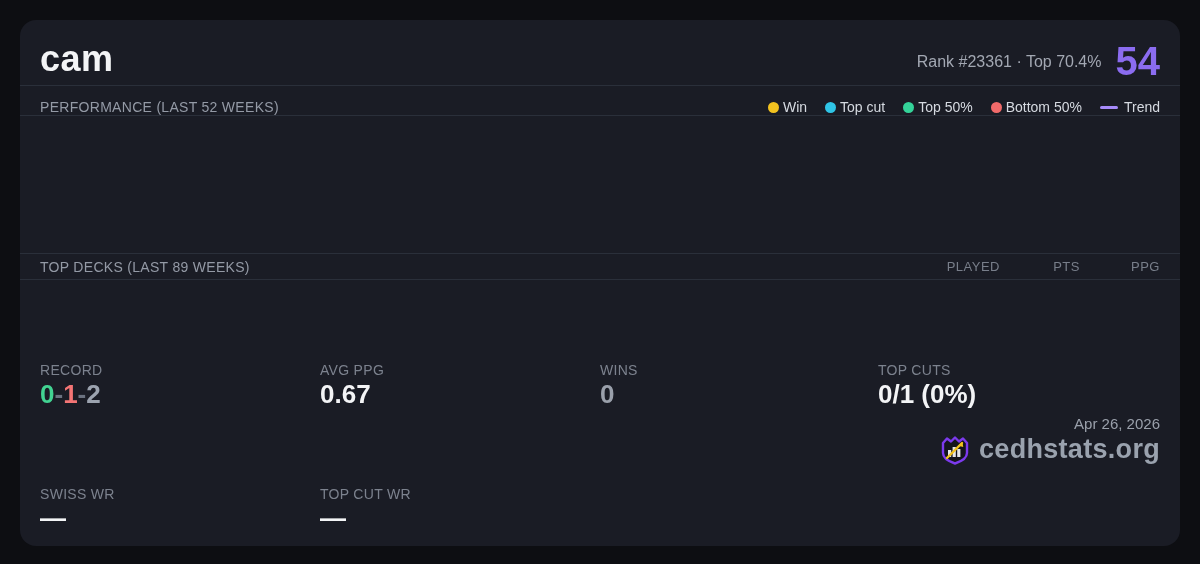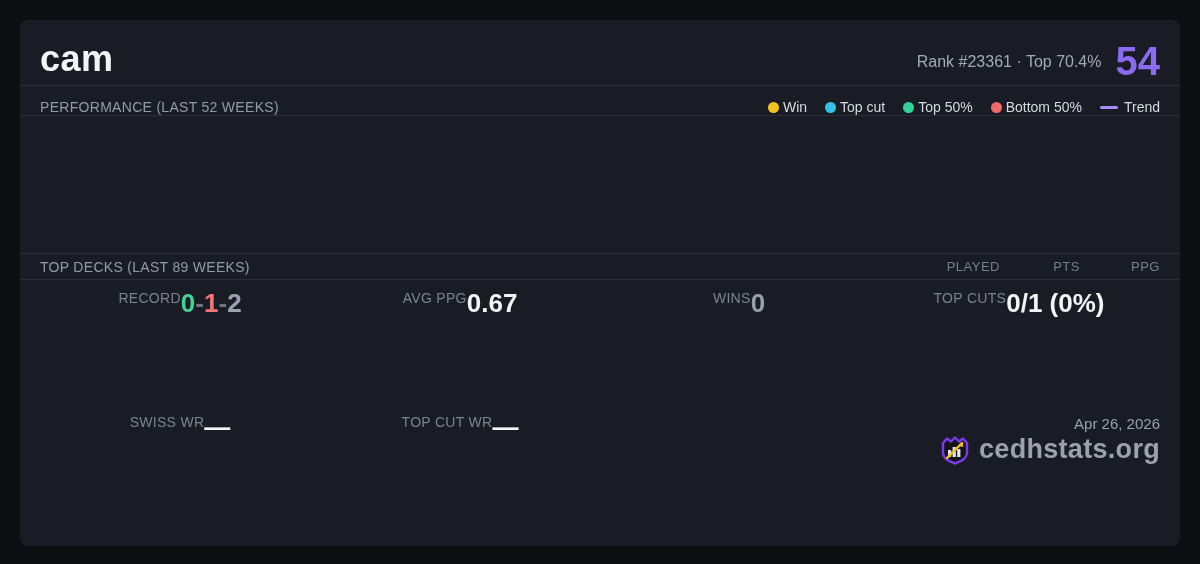--- a/index.html
+++ b/index.html
@@ -7,21 +7,21 @@
     width:1200px;height:564px;
     background:#0d0e12;
     font-family:"Liberation Sans","DejaVu Sans",sans-serif;
     overflow:hidden;
     -webkit-font-smoothing:antialiased;
   }
   .card{
     position:absolute;left:20px;top:20px;
     width:1160px;height:526px;
     background:#1a1c25;
-    border-radius:8px;
+    border-radius:16px;
     display:flex;flex-direction:column;
     box-sizing:border-box;
     color:#e5e7eb;
   }
   
   .header{
     height:66px;flex:0 0 66px;
     display:flex;align-items:flex-end;justify-content:space-between;
     padding:0 20px 6px 20px;box-sizing:border-box;
     border-bottom:1px solid #2a2f3a;
@@ -65,21 +65,21 @@
   .deck-col{font-size:13px;color:#787e8a;letter-spacing:.5px;width:80px;text-align:right;}
   
   .stats{
     flex:1 0 auto;
     display:grid;
     grid-template-columns:280px 280px 278px 1fr;
     grid-template-rows:1fr 1fr;
     padding:7px 20px 12px 20px;box-sizing:border-box;
     column-gap:0;
   }
-  .stat-cell{display:flex;flex-direction:row;justify-content:center;}
+  .stat-cell{display:flex;flex-direction:column;justify-content:flex-end;}
   .stat-label{font-size:14px;color:#7c828e;letter-spacing:.3px;margin-top:3px;}
   .stat-value{font-size:26px;font-weight:700;color:#f3f4f6;line-height:1.2;margin-top:1px;}
   .stat-value.muted{color:#9aa0ab;}
   .c-green{color:#42d392;}
   .c-red{color:#f47575;}
   .c-grey{color:#9ca3af;}
   .c-dash{color:#6b7280;}
   
   .footer-cell{
     grid-column:4;grid-row:2;

